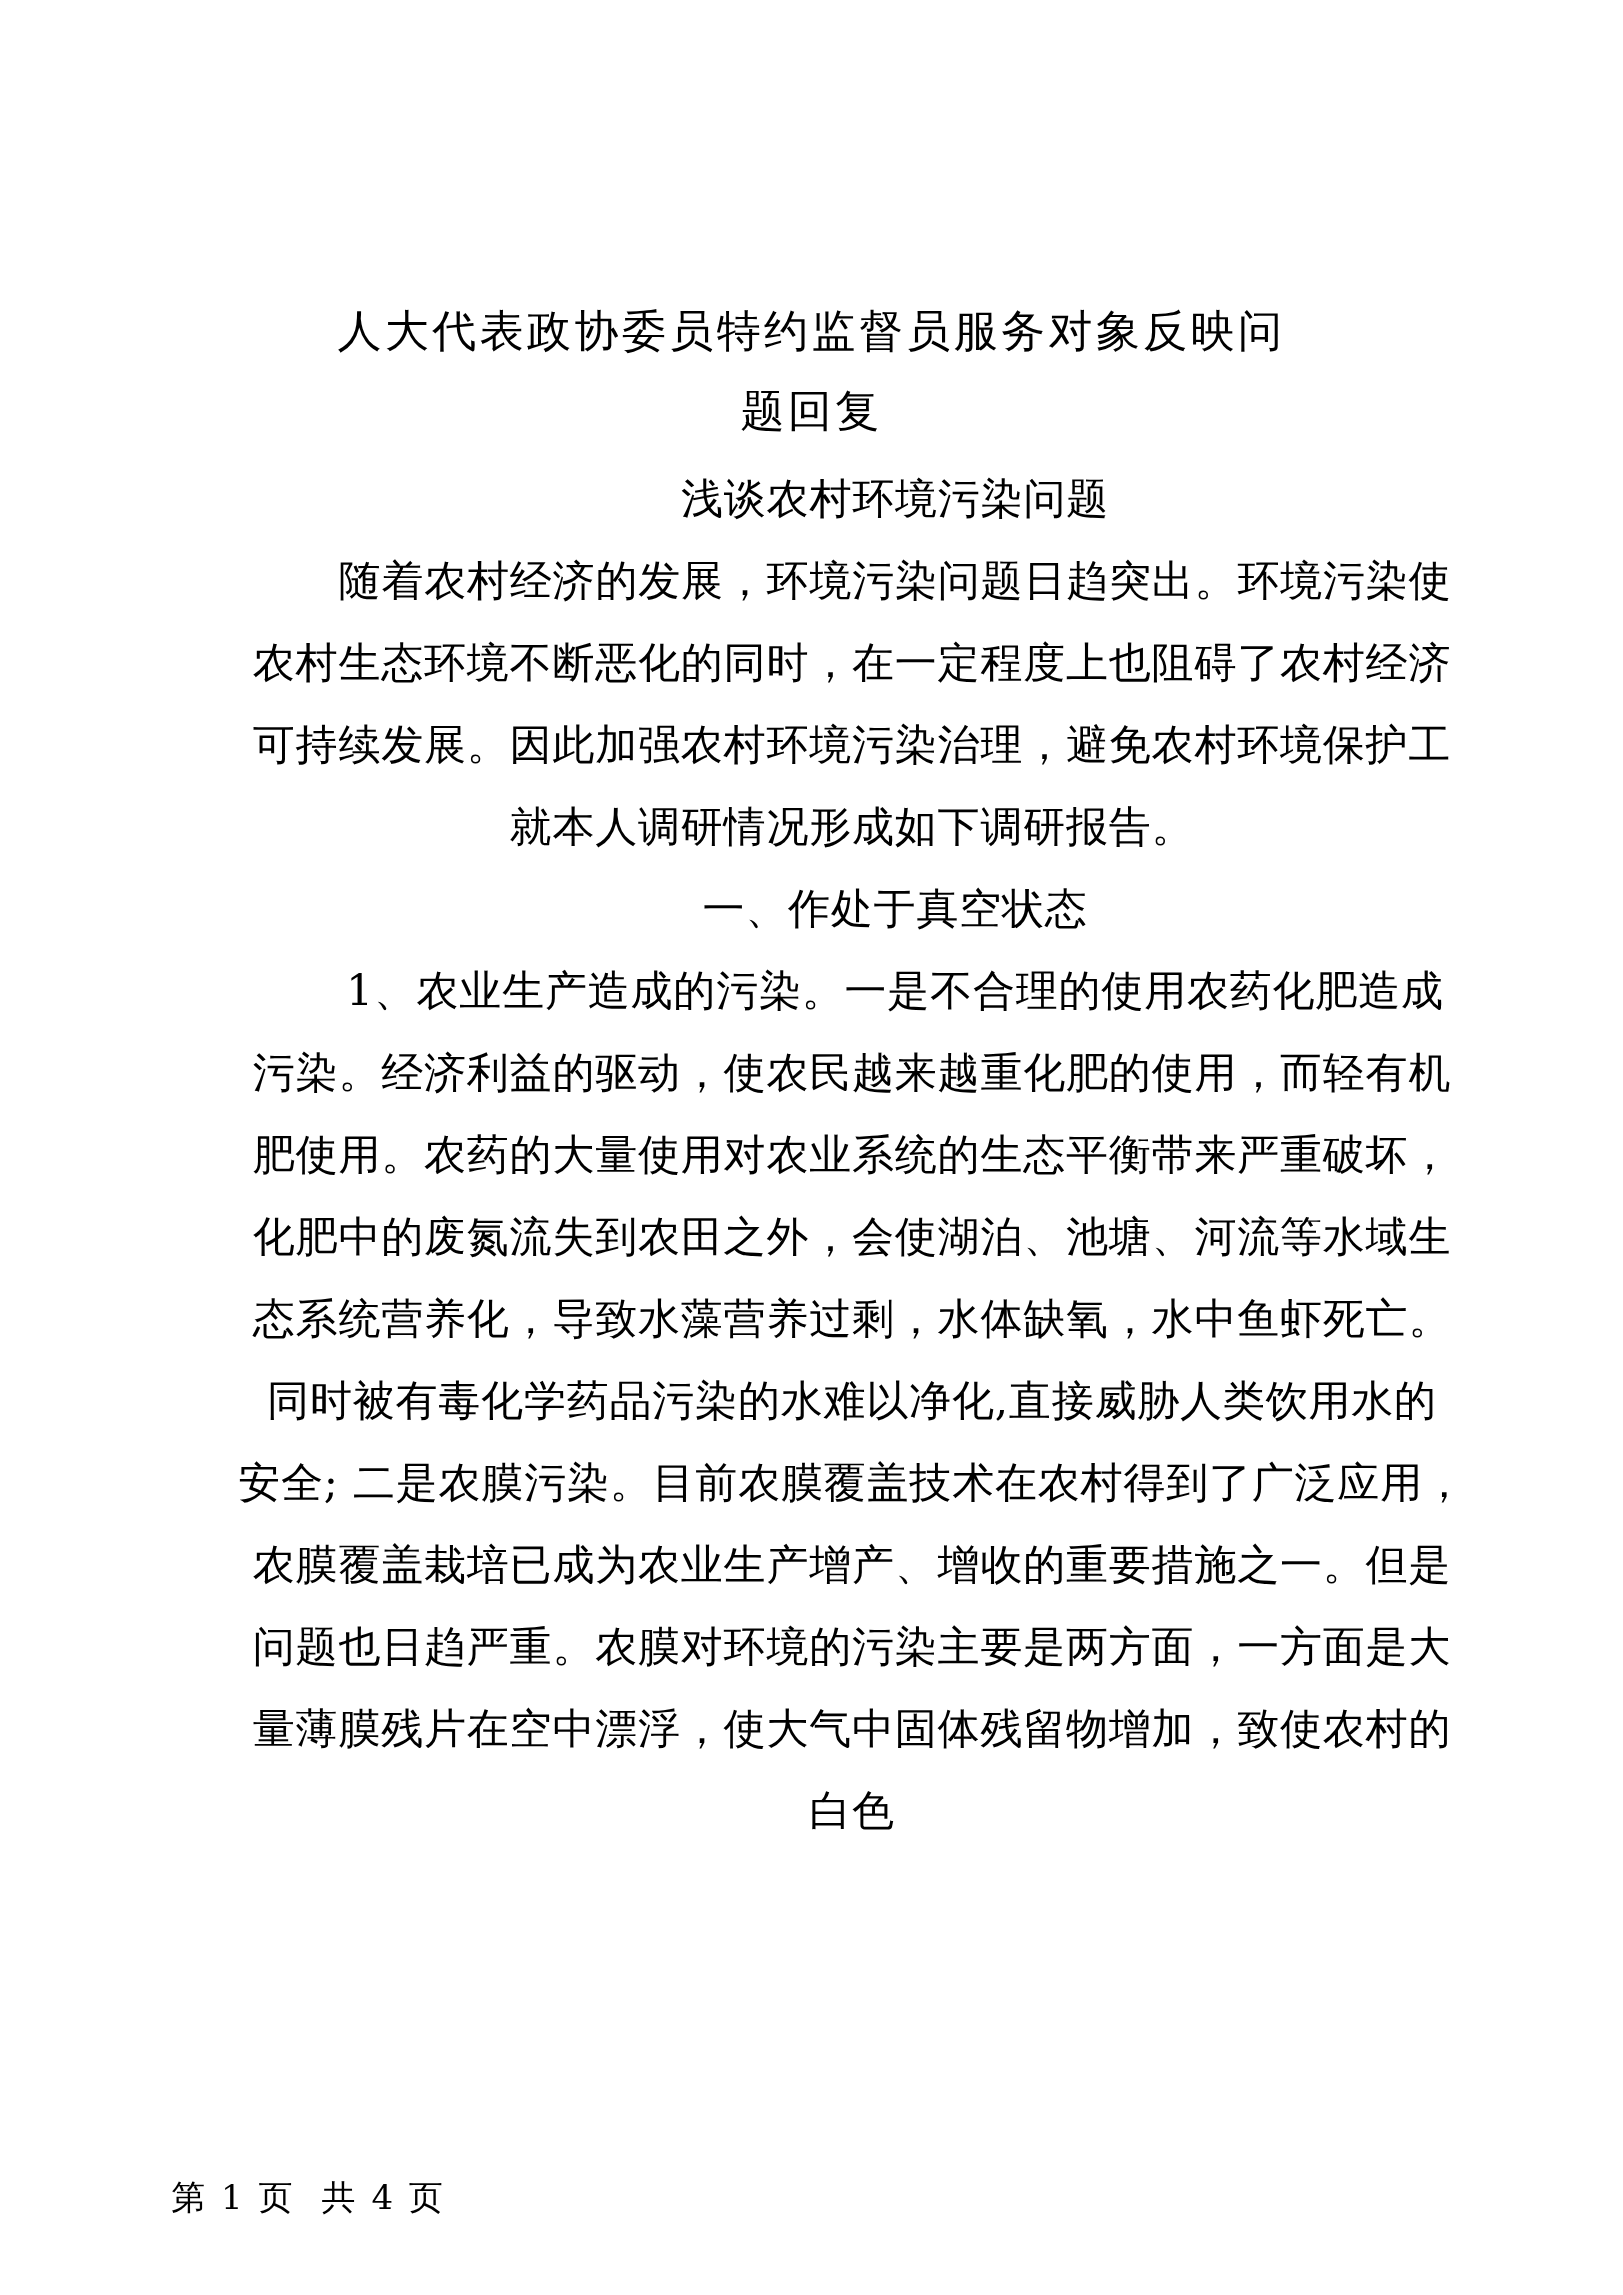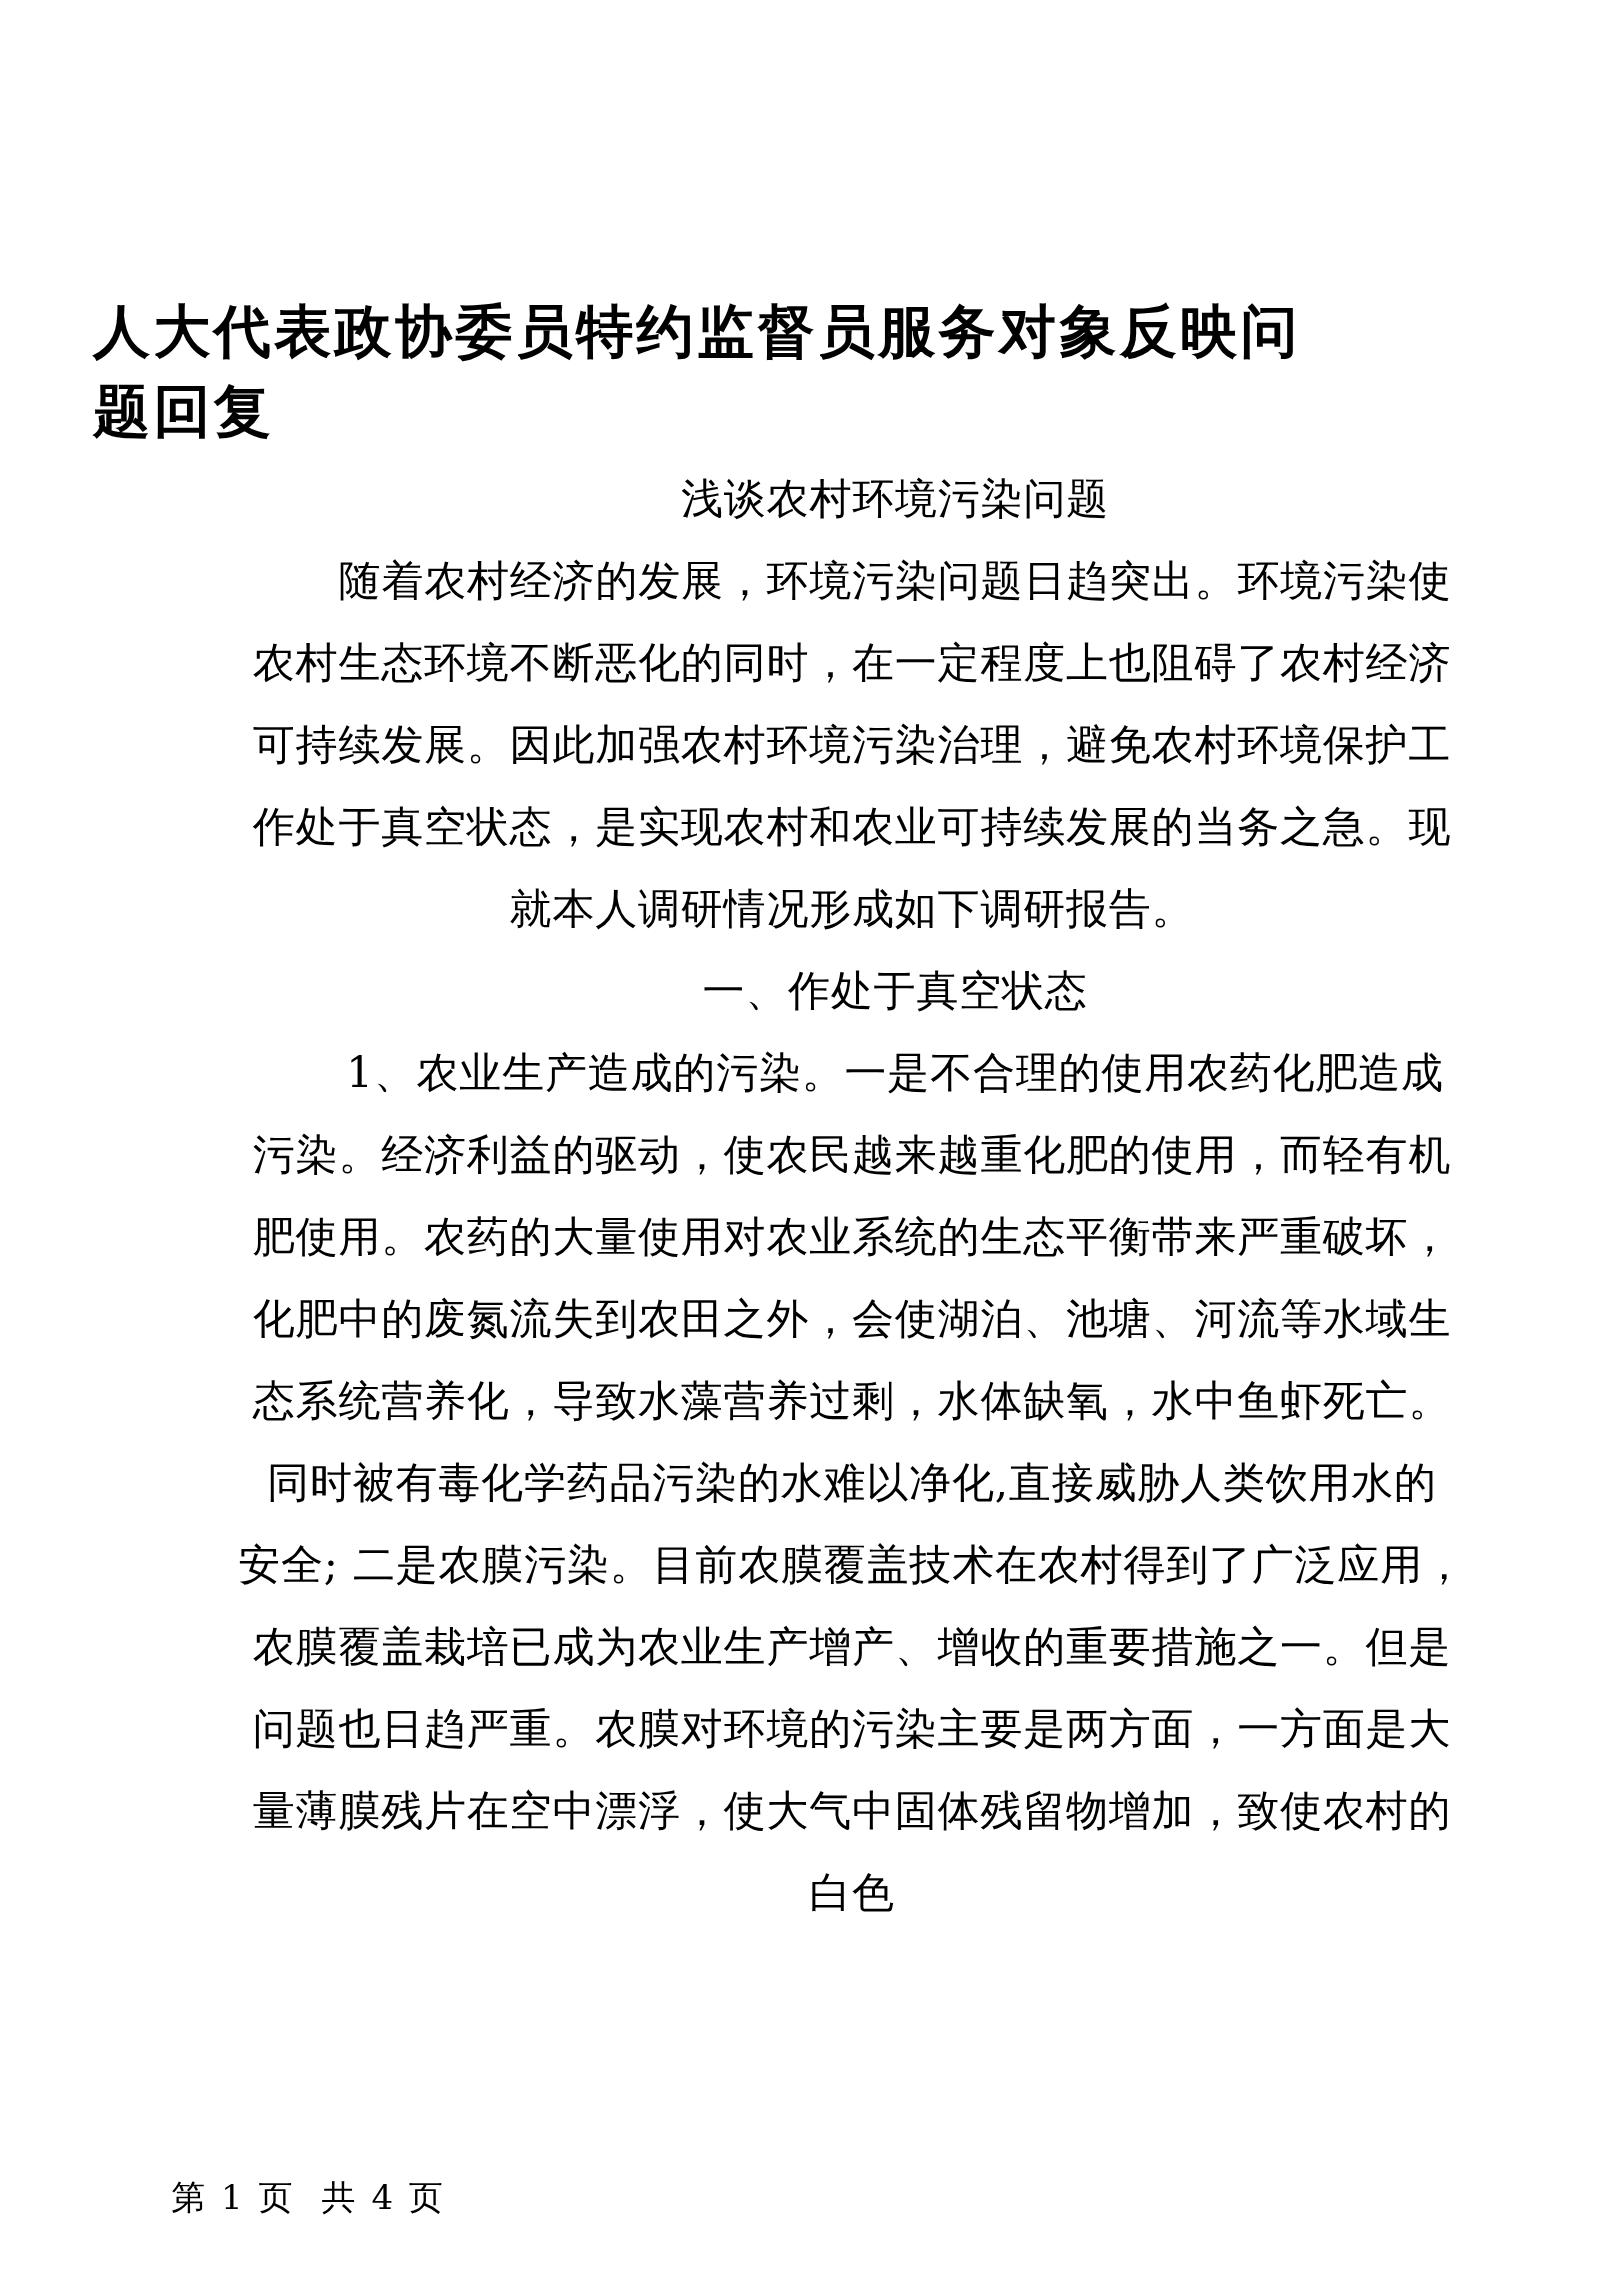--- a/index.html
+++ b/index.html
@@ -15,22 +15,23 @@
   .page {
     position: absolute;
     inset: 0;
     background: #ffffff;
   }
   .doc-title {
     position: absolute;
     top: 291px;
     left: 93px;
     width: 1437px;
-    font-size: 57px;
-    font-weight: 700;
+    text-align: center;
+    font-size: 44px;
+    font-weight: 400;
     line-height: 80px;
     letter-spacing: 3.4px;
   }
   .title-line { white-space: pre; }
   .doc-body {
     position: absolute;
     top: 458px;
     left: 218px;
     width: 1268px;
     font-size: 42px;
@@ -66,21 +67,20 @@
   <div class="doc-title">
     <div class="title-line">人大代表政协委员特约监督员服务对象反映问</div>
     <div class="title-line">题回复</div>
   </div>
 
   <div class="doc-body">
       <div class="body-line indent">浅谈农村环境污染问题</div>
       <div class="body-line indent">随着农村经济的发展，环境污染问题日趋突出。环境污染使</div>
       <div class="body-line">农村生态环境不断恶化的同时，在一定程度上也阻碍了农村经济</div>
       <div class="body-line">可持续发展。因此加强农村环境污染治理，避免农村环境保护工</div>
-      <div class="body-line">作处于真空状态，是实现农村和农业可持续发展的当务之急。现</div>
       <div class="body-line">就本人调研情况形成如下调研报告。</div>
       <div class="body-line indent">一、作处于真空状态</div>
       <div class="body-line indent">1、农业生产造成的污染。一是不合理的使用农药化肥造成</div>
       <div class="body-line">污染。经济利益的驱动，使农民越来越重化肥的使用，而轻有机</div>
       <div class="body-line">肥使用。农药的大量使用对农业系统的生态平衡带来严重破坏，</div>
       <div class="body-line">化肥中的废氮流失到农田之外，会使湖泊、池塘、河流等水域生</div>
       <div class="body-line">态系统营养化，导致水藻营养过剩，水体缺氧，水中鱼虾死亡。</div>
       <div class="body-line">同时被有毒化学药品污染的水难以净化,直接威胁人类饮用水的</div>
       <div class="body-line">安全; 二是农膜污染。目前农膜覆盖技术在农村得到了广泛应用，</div>
       <div class="body-line">农膜覆盖栽培已成为农业生产增产、增收的重要措施之一。但是</div>

